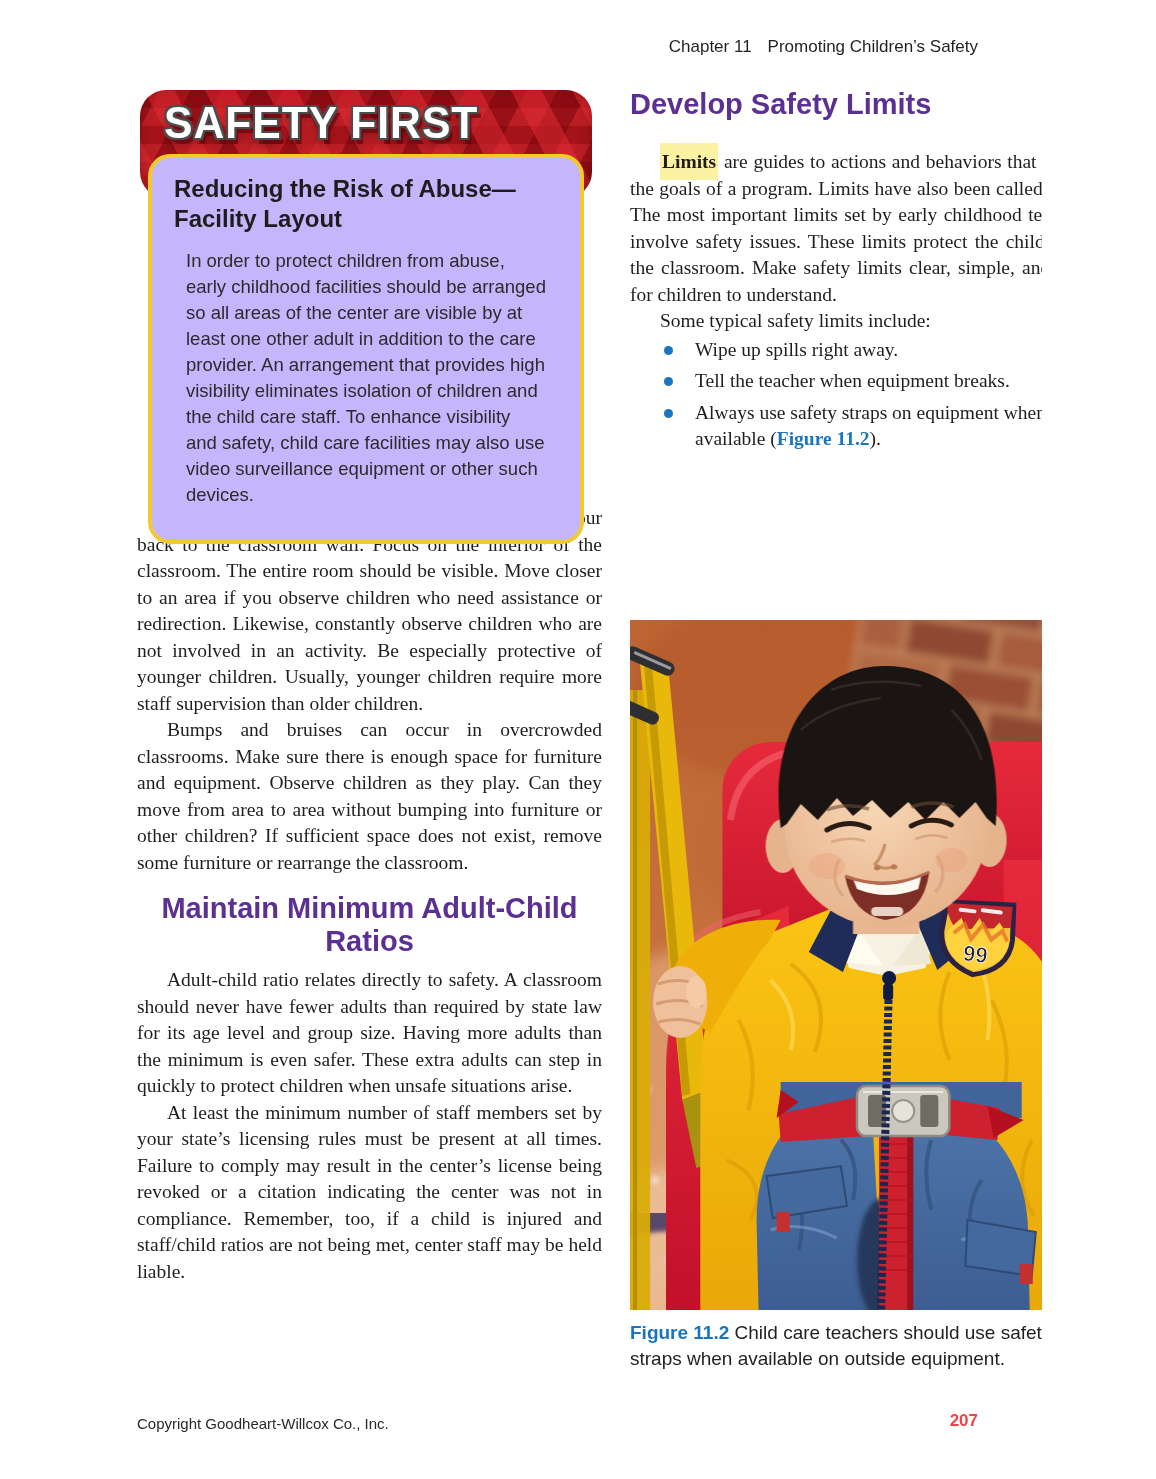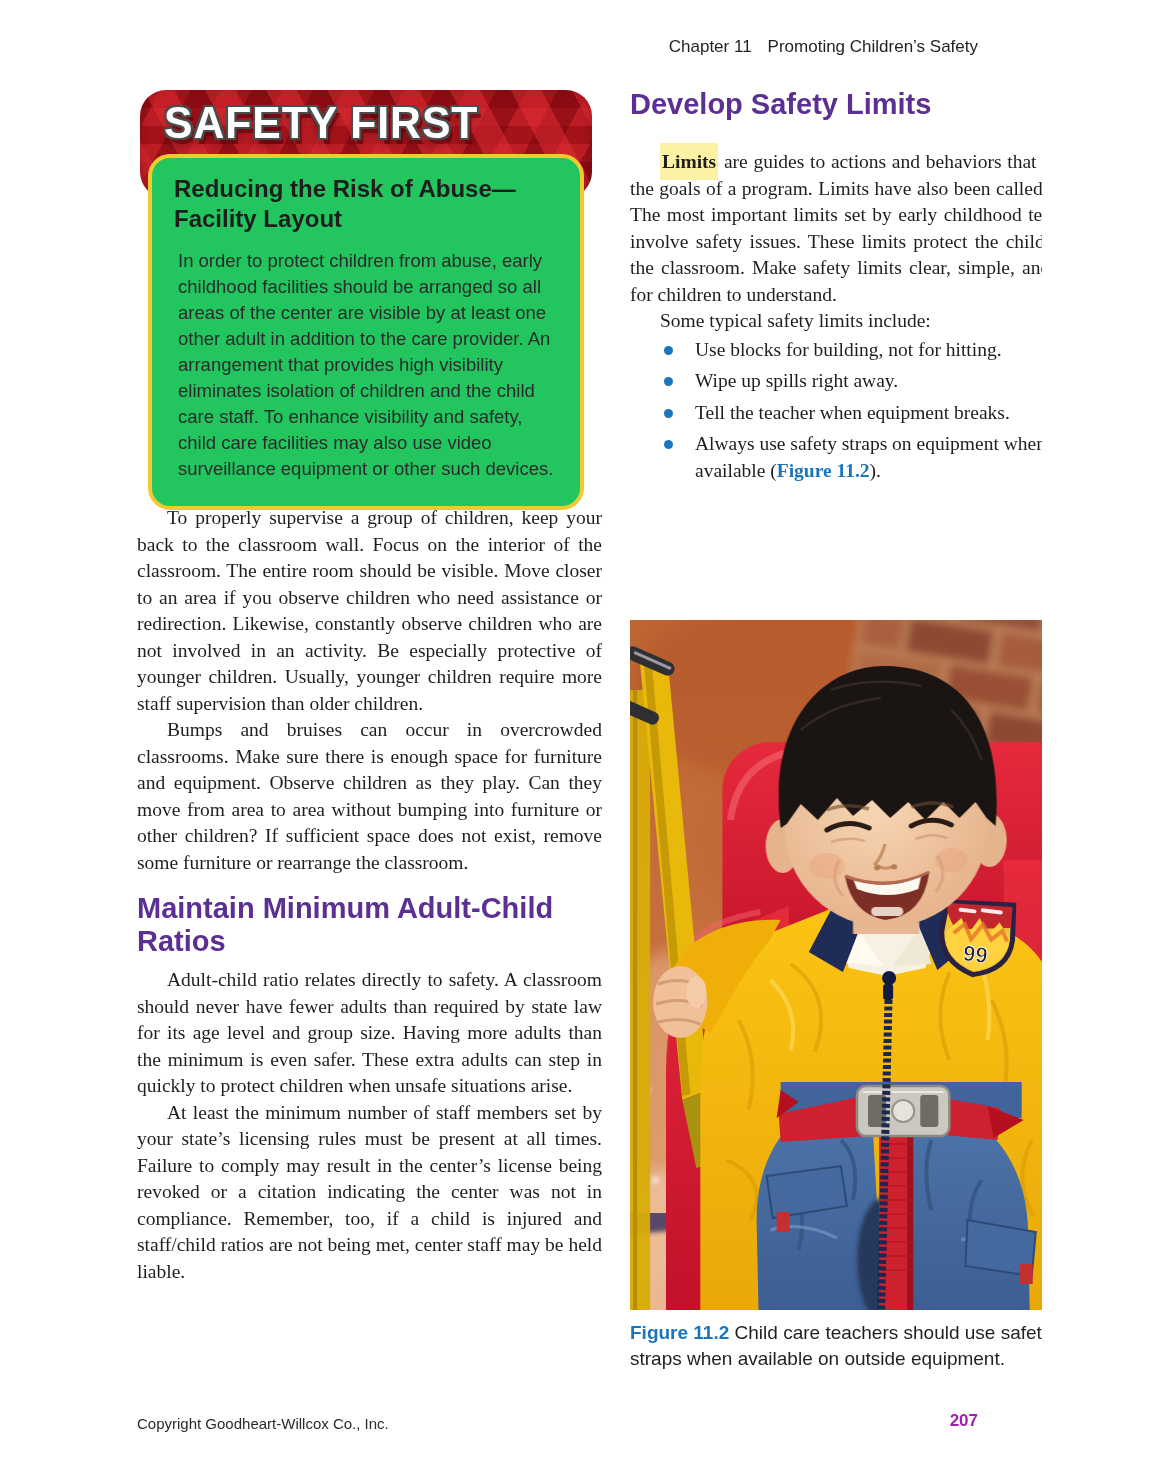--- a/index.html
+++ b/index.html
@@ -3,49 +3,49 @@
 <meta charset="utf-8">
 <style>
   html,body{margin:0;padding:0;background:#ffffff;}
   .page{position:relative;width:1042px;height:1479px;background:#ffffff;overflow:hidden;
         color:#231F20;-webkit-font-smoothing:antialiased;}
 
   
   .chapter-header{position:absolute;top:36px;right:64px;font:17px/22px "Liberation Sans",sans-serif;color:#231F20;}
   .chapter-header .gap{display:inline-block;width:16px;}
   .footer-copy{position:absolute;left:137px;top:1414px;font:15px/20px "Liberation Sans",sans-serif;color:#2a2a2a;}
-  .footer-page{position:absolute;right:64px;top:1410px;font:bold 17px/22px "Liberation Sans",sans-serif;color:#a21caf;}
+  .footer-page{position:absolute;right:64px;top:1410px;font:bold 17px/22px "Liberation Sans",sans-serif;color:#ef4444;}
 
   
   .sf-box{position:absolute;left:140px;top:90px;width:452px;}
   .sf-banner{position:relative;height:108px;border-radius:26px;
     background-color:#B3151D;
     background-image:
       repeating-linear-gradient(62deg, rgba(228,45,52,.50) 0 27px, rgba(228,45,52,0) 27px 54px),
       repeating-linear-gradient(-62deg, rgba(110,0,8,.45) 0 27px, rgba(110,0,8,0) 27px 54px),
       repeating-linear-gradient(0deg, rgba(255,90,90,.12) 0 18px, rgba(60,0,4,.12) 18px 36px);
     box-shadow:inset 0 -6px 12px rgba(60,0,4,.35);}
   .sf-title{position:absolute;left:24px;top:8px;
     font:900 44px/50px "Liberation Sans",sans-serif;color:#ffffff;letter-spacing:1px;
     transform:scaleX(.97);transform-origin:left top;
     text-shadow:2px 0 0 #4c4c4c,-2px 0 0 #4c4c4c,0 2px 0 #4c4c4c,0 -2px 0 #4c4c4c,
                 2px 2px 0 #4c4c4c,-2px 2px 0 #4c4c4c,2px -2px 0 #4c4c4c,-2px -2px 0 #4c4c4c,
                 4px 6px 0 rgba(80,0,6,.55),0 8px 10px rgba(0,0,0,.35);}
-  .sf-cream{position:relative;margin:-44px 8px 0 8px;background:#22c55e;
+  .sf-cream{position:relative;margin:-44px 8px 0 8px;background:#c4b5fd;
     border:4px solid #F2CA30;border-radius:22px;padding:16px 22px 20px 22px;z-index:2;}
   .sf-heading{font:bold 24px/30px "Liberation Sans",sans-serif;color:#1d1d1d;margin:0 0 14px 0;}
-  .sf-body{font:18.5px/26px "Liberation Sans",sans-serif;color:#2b2b2b;margin:4px;}
+  .sf-body{font:18.5px/26px "Liberation Sans",sans-serif;color:#2b2b2b;margin:12px;}
 
   
   .serif-par{font:19.5px/26.5px "Liberation Serif",serif;color:#211d1e;text-align:justify;margin:0;}
   .indent{text-indent:30px;}
   .purple-h{font:bold 29px/33px "Liberation Sans",sans-serif;color:#5C2F92;margin:0;}
 
   .left-col{position:absolute;left:137px;top:505px;width:465px;}
-  .left-col .purple-h{margin:16px 0 9px 0;}
+  .left-col .purple-h{margin:16px 0 9px 0;text-align:center;}
 
   .right-col{position:absolute;left:630px;top:88px;width:462px;}
   .right-col .purple-h{margin:0 0 28px 0;}
   .hl{background:#FBF3A3;font-weight:bold;padding:8px 2px;}
   .it{font-style:italic;}
   .fig-link{color:#1B75BC;font-weight:bold;}
 
   ul.limits{list-style:none;margin:2px 0 0 0;padding:0;}
   ul.limits li{position:relative;padding-left:65px;margin:0 0 5px 0;
     font:19.5px/26.5px "Liberation Serif",serif;color:#211d1e;}
@@ -85,21 +85,20 @@
   </div>
 
   <div class="right-col">
     <h2 class="purple-h">Develop Safety Limits</h2>
 
     <p class="serif-par indent"><span class="hl">Limits</span><span> are guides to actions and behaviors that reflect the goals of a program. Limits have also been called </span><span class="it">rules</span><span>. The most important limits set by early childhood teachers involve safety issues. These limits protect the children in the classroom. Make safety limits clear, simple, and easy for children to understand.</span></p>
 
     <p class="serif-par indent">Some typical safety limits include:</p>
 
     <ul class="limits">
-      <li><span class="dot"></span><span>Use blocks for building, not for hitting.</span></li>
       <li><span class="dot"></span><span>Wipe up spills right away.</span></li>
       <li><span class="dot"></span><span>Tell the teacher when equipment breaks.</span></li>
       <li><span class="dot"></span><span>Always use safety straps on equipment when available (</span><span class="fig-link">Figure 11.2</span><span>).</span></li>
     </ul>
 
     <div class="figure">
       <svg class="photo" viewBox="0 0 460 690" preserveAspectRatio="none">
         <defs>
           <filter id="b2">
               <feGaussianBlur stdDeviation="2"></feGaussianBlur>

